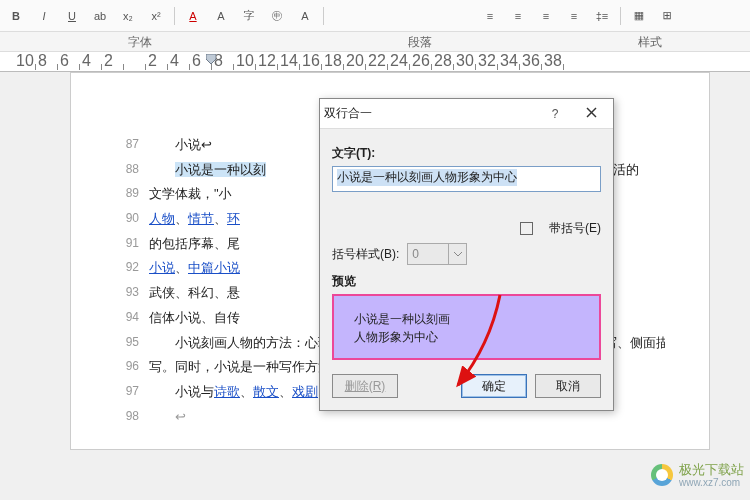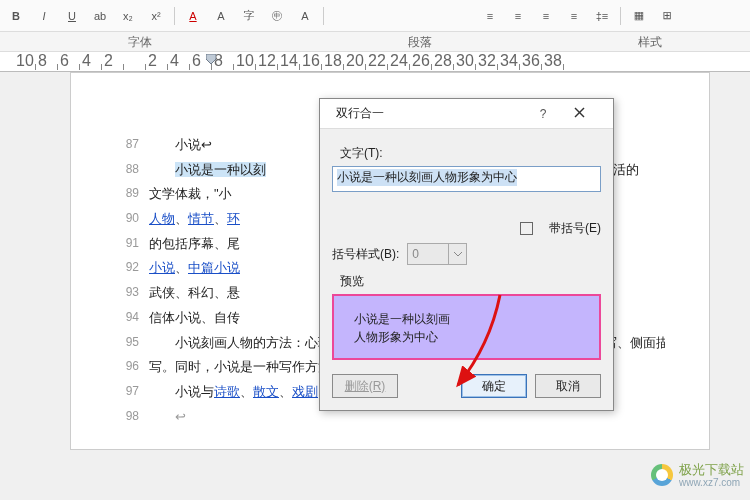--- a/index.html
+++ b/index.html
@@ -21,25 +21,25 @@
 .doc-area { position:absolute; left:0; top:72px; right:0; bottom:0; background:#f0f0f0; }
 .page { position:absolute; left:70px; top:0; width:640px; background:#fff; border:1px solid #ccc; padding:60px 44px 20px 44px; font-size:13px; line-height:1.9; color:#222; }
 .ln { display:flex; }
 .lnno { width:34px; color:#999; font-size:12px; text-align:right; padding-right:10px; flex:0 0 auto; }
 .lntx { flex:1; white-space:nowrap; overflow:hidden; }
 .hl { background:#cce4f7; }
 .lk { color:#1a4fc7; text-decoration:underline; }
 .rt { color:#999; }
 
 .dialog { position:absolute; left:319px; top:98px; width:295px; background:#f0f0f0; border:1px solid #888; box-shadow:2px 2px 8px rgba(0,0,0,.25); font-size:12px; color:#222; }
-.dlg-title { height:30px; display:flex; align-items:center; padding:0 16px; background:#fff; border-bottom:1px solid #ddd; }
+.dlg-title { height:30px; display:flex; align-items:center; padding:0 4px; background:#fff; border-bottom:1px solid #ddd; }
 .dlg-title .t { flex:1; }
 .dlg-title .hbtn { width:36px; height:30px; text-align:center; line-height:30px; color:#555; }
 .dlg-body { padding:10px 12px 12px; }
-.lbl { margin:6px 8px 4px; }
+.lbl { margin:6px 0 4px;font-weight:bold; }
 .txtfield { width:100%; height:26px; border:1px solid #7a9ec7; background:#fff; padding:2px 4px; }
 .txtfield .sel { background:#cde1f5; display:inline-block; }
 .chk-row { display:flex; align-items:center; gap:16px; margin:28px 0 6px;justify-content:flex-end; }
 .chk { width:13px; height:13px; border:1px solid #666; }
 .combo-row { display:flex; align-items:center; gap:8px; margin:4px 0 8px; }
 .combo { width:60px; height:22px; border:1px solid #aaa; background:#e9e9e9; display:flex; align-items:center; position:relative; color:#888; }
 .combo .cv { flex:1; padding:0 4px; }
 .combo .arr { width:18px; height:100%; border-left:1px solid #aaa; display:flex; align-items:center; justify-content:center; }
 .preview { width:100%; height:66px; border:2px solid #ec4899; background:#c4b5fd; padding:14px 20px; font-size:12px; line-height:1.5; }
 .dlg-btns { display:flex; gap:8px; justify-content:flex-end; margin-top:14px; }

